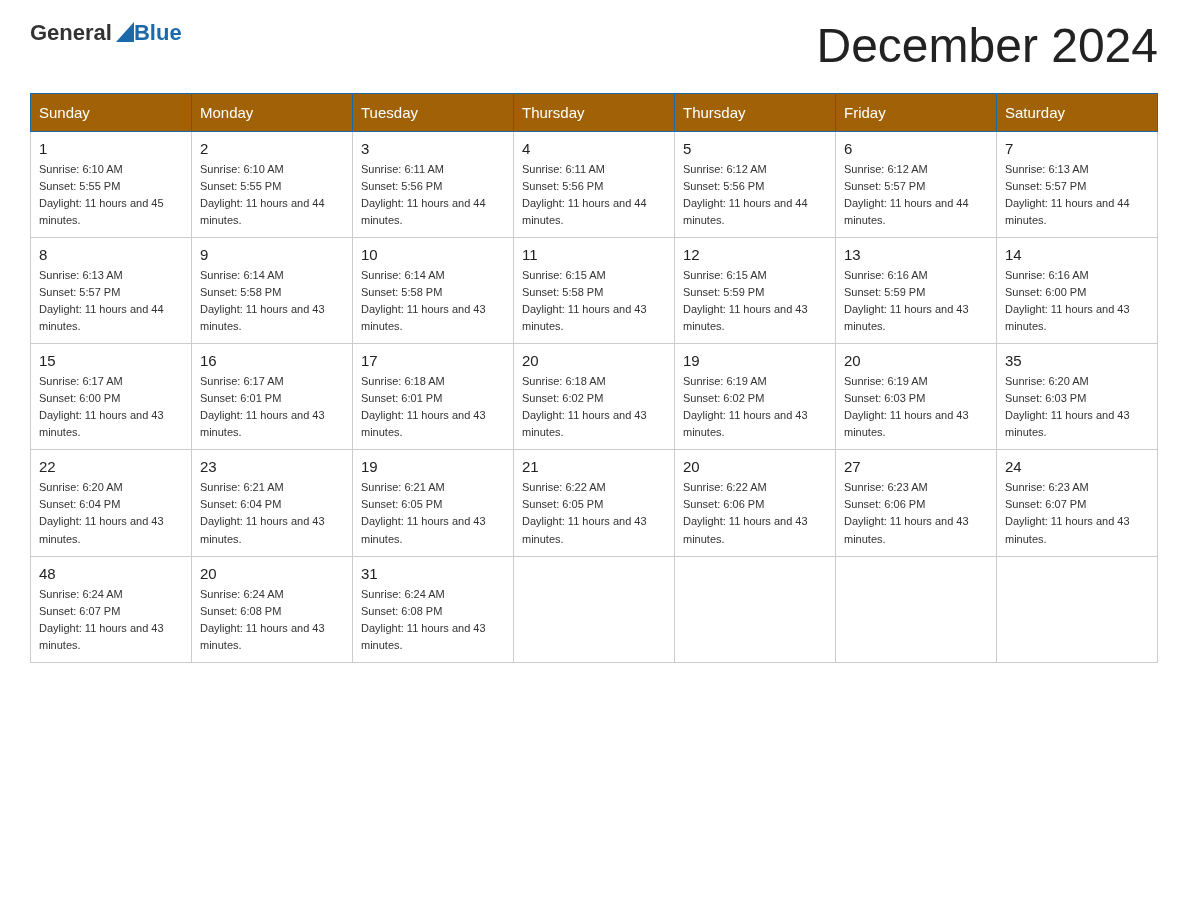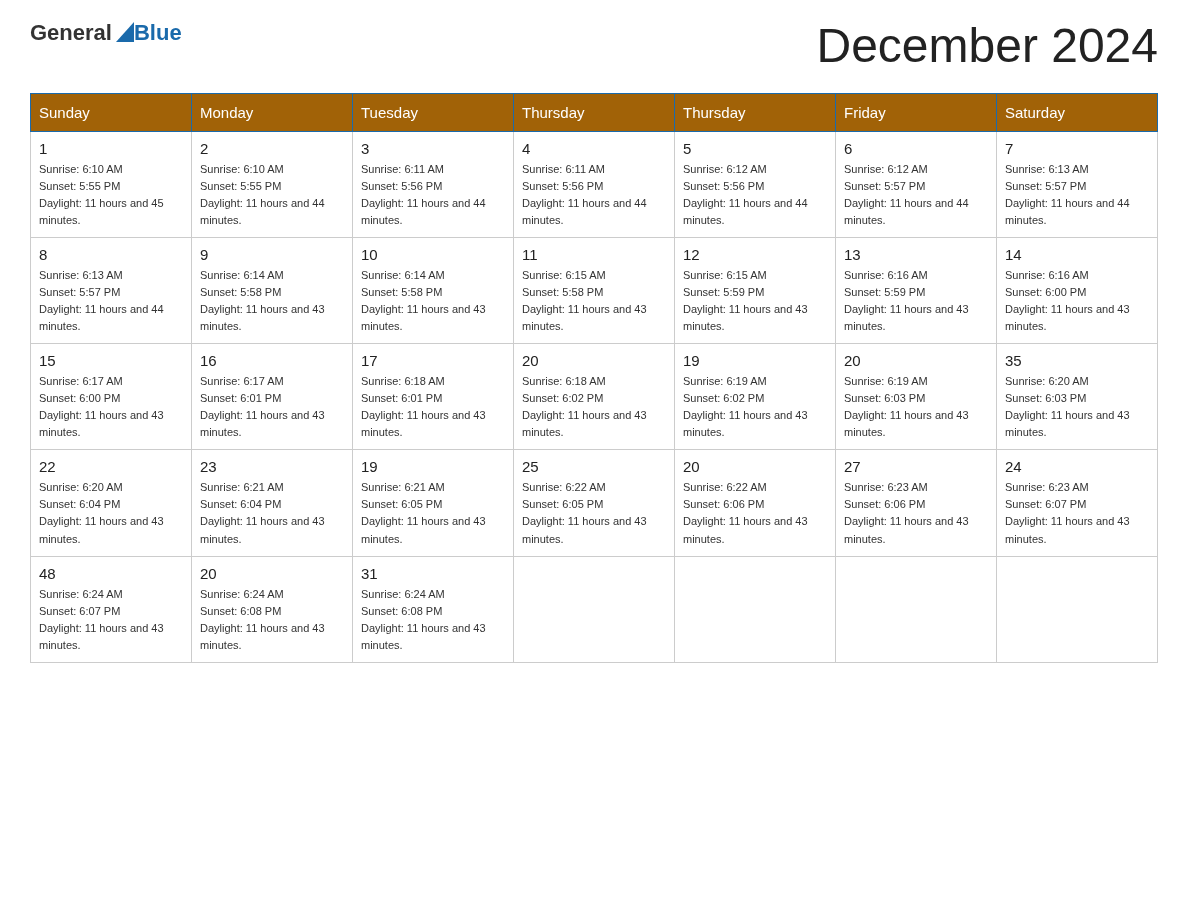--- a/index.html
+++ b/index.html
@@ -226,21 +226,21 @@
         </td>
         <td>
           <span class="day-num">23</span>
           <span class="day-info">Sunrise: 6:21 AM<br>Sunset: 6:04 PM<br>Daylight: 11 hours and 43 minutes.</span>
         </td>
         <td>
           <span class="day-num">19</span>
           <span class="day-info">Sunrise: 6:21 AM<br>Sunset: 6:05 PM<br>Daylight: 11 hours and 43 minutes.</span>
         </td>
         <td>
-          <span class="day-num">25</span>
+          <span class="day-num">21</span>
           <span class="day-info">Sunrise: 6:22 AM<br>Sunset: 6:05 PM<br>Daylight: 11 hours and 43 minutes.</span>
         </td>
         <td>
           <span class="day-num">20</span>
           <span class="day-info">Sunrise: 6:22 AM<br>Sunset: 6:06 PM<br>Daylight: 11 hours and 43 minutes.</span>
         </td>
         <td>
           <span class="day-num">27</span>
           <span class="day-info">Sunrise: 6:23 AM<br>Sunset: 6:06 PM<br>Daylight: 11 hours and 43 minutes.</span>
         </td>

